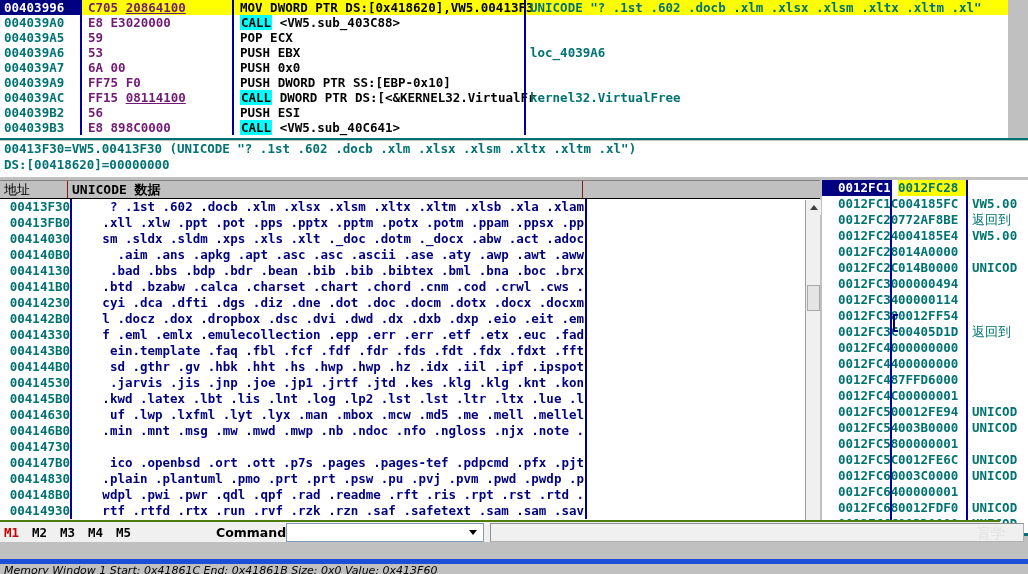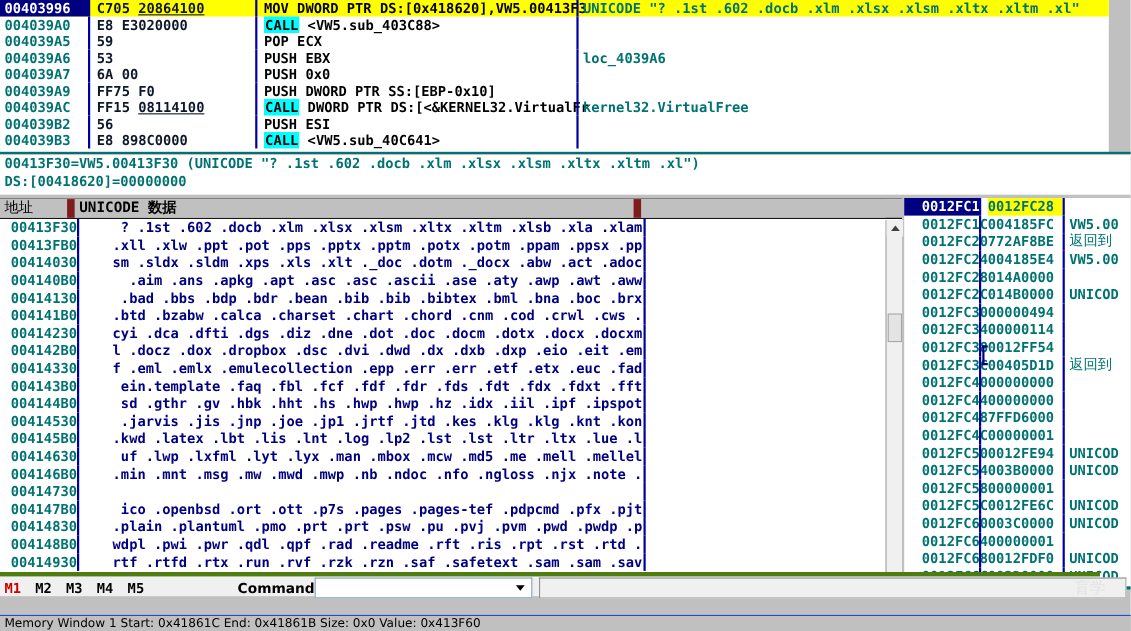--- a/index.html
+++ b/index.html
@@ -38,21 +38,21 @@
   .dis-row.sel .dis-addr {
     background: #000080; color: #ffffff;
     left: 0; padding-left: 4px; width: 80px;
   }
   .dis-sep {
     position: absolute; left: 80px; top: 0; width: 2px; height: 15px;
     background: #0000a0;
   }
   .dis-hex {
     position: absolute; left: 88px; top: 0;
-    color: #0f172a;
+    color: #701a75;
   }
   .dis-hex .und { text-decoration: underline; }
   .dis-sep2 {
     position: absolute; left: 232px; top: 0; width: 2px; height: 15px;
     background: #0000a0;
   }
   .dis-mnem {
     position: absolute; left: 240px; top: 0;
     color: #000000;
   }
@@ -95,21 +95,21 @@
     height: 18px;
     background: #c0c0c0;
     border-bottom: 1px solid #000000;
   }
   .dump-head .hcell {
     height: 17px; line-height: 17px;
     font-size: 13px;
     color: #000000;
     font-weight: bold;
     padding-left: 4px;
-    border-right: 7px solid #7f1d1d;
+    border-right: 1px solid #7f1d1d;
     background: #c0c0c0;
     overflow: hidden;
     white-space: nowrap;
   }
   .dump-head .h-addr { width: 68px; font-family:"DejaVu Sans", sans-serif; font-weight: normal; }
   .dump-head .h-data { width: 515px; }
   .dump-head .h-blank { width: 222px; border-right: none; }
   .dump-body { position: relative; height: 337px; overflow: hidden; }
   .dump-row {
     height: 16px; line-height: 16px;
@@ -198,21 +198,21 @@
   }
   .stack-bottom {
     position: absolute; left: 0; bottom: 0; width: 206px; height: 3px;
     background: #007272;
   }
 
   
   .toolbar {
     position: absolute; left: 0; top: 520px; width: 1000px; height: 22px;
     background: #f0f0f0;
-    border-top: 4px solid #4d7c0f;
+    border-top: 2px solid #4d7c0f;
   }
   .mbtn {
     position: absolute; top: 3px;
     font-size: 12.5px; font-weight: bold;
     font-family: "DejaVu Sans Mono", "Liberation Mono", monospace;
     color: #000000;
   }
   .mbtn.active { color: #cc0000; }
   .cmd-label {
     position: absolute; left: 216px; top: 3px;
@@ -249,21 +249,22 @@
     position: absolute; right: 18px; top: 0px; height: 19px; line-height: 19px;
     color: #e2e2e2; font-size: 14px;
     font-family: "DejaVu Sans", "Liberation Sans", sans-serif;
     user-select: none;
   }
 
   
   .statusbar {
     position: absolute; left: 0; top: 559px; width: 1028px; height: 15px;
     background: #c0c0c0;
-    border-top: 1px solid #1d4ed8;
+    border-top: 5px solid #1d4ed8;
+    font-style: italic;
   }
   .status-text {
     padding-left: 4px; line-height: 14px;
     font-size: 11px;
     color: #000000;
     font-family: "DejaVu Sans", "Liberation Sans", sans-serif;
     white-space: nowrap;
   }
 </style>
 </head>

